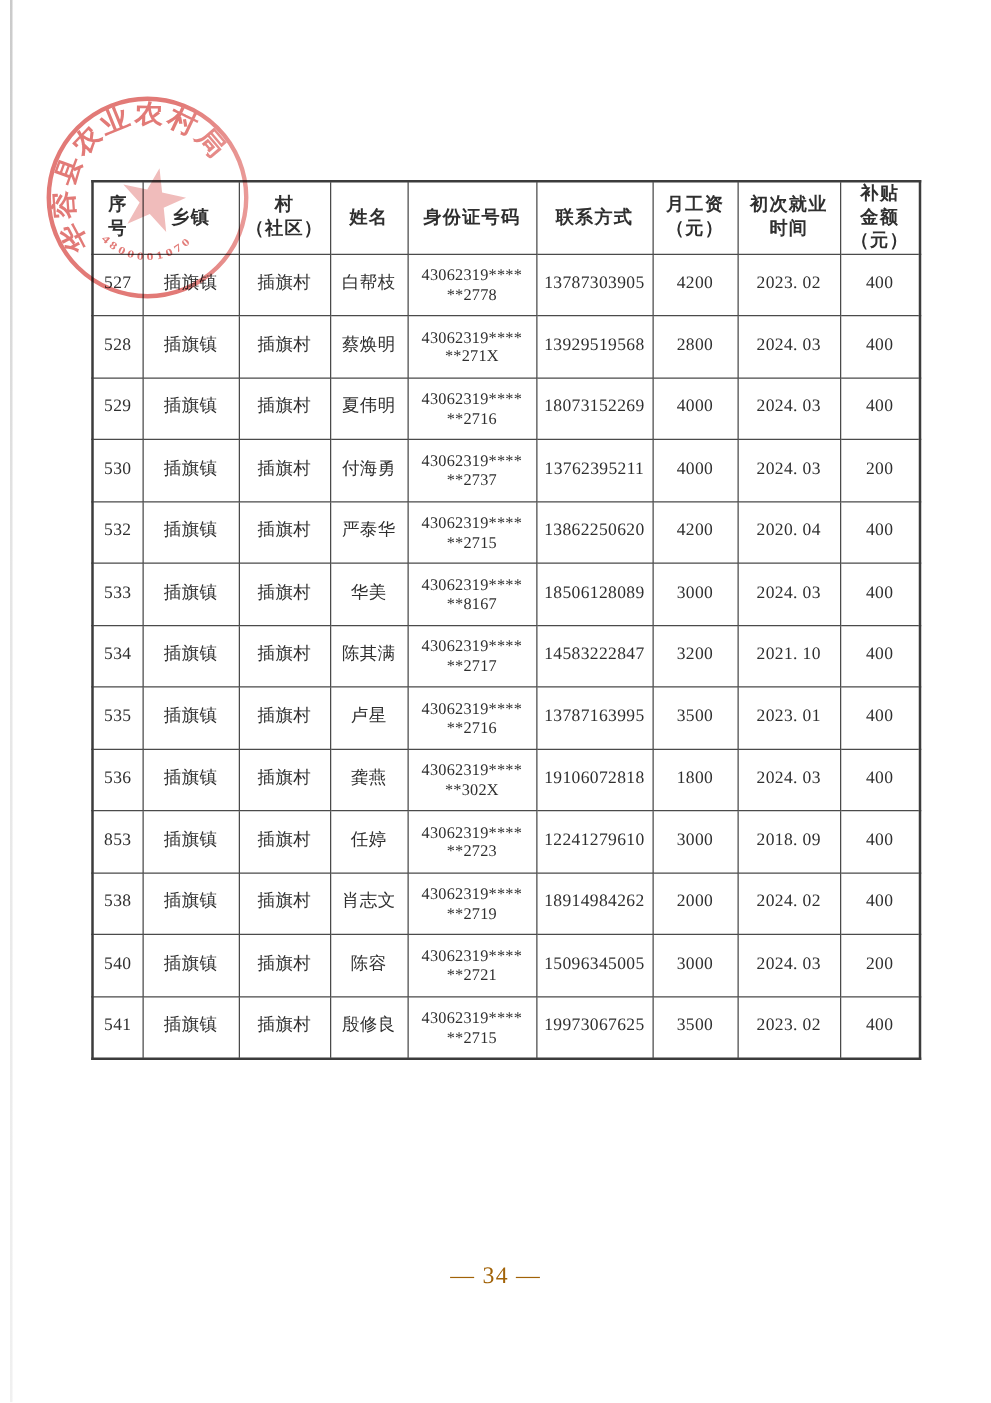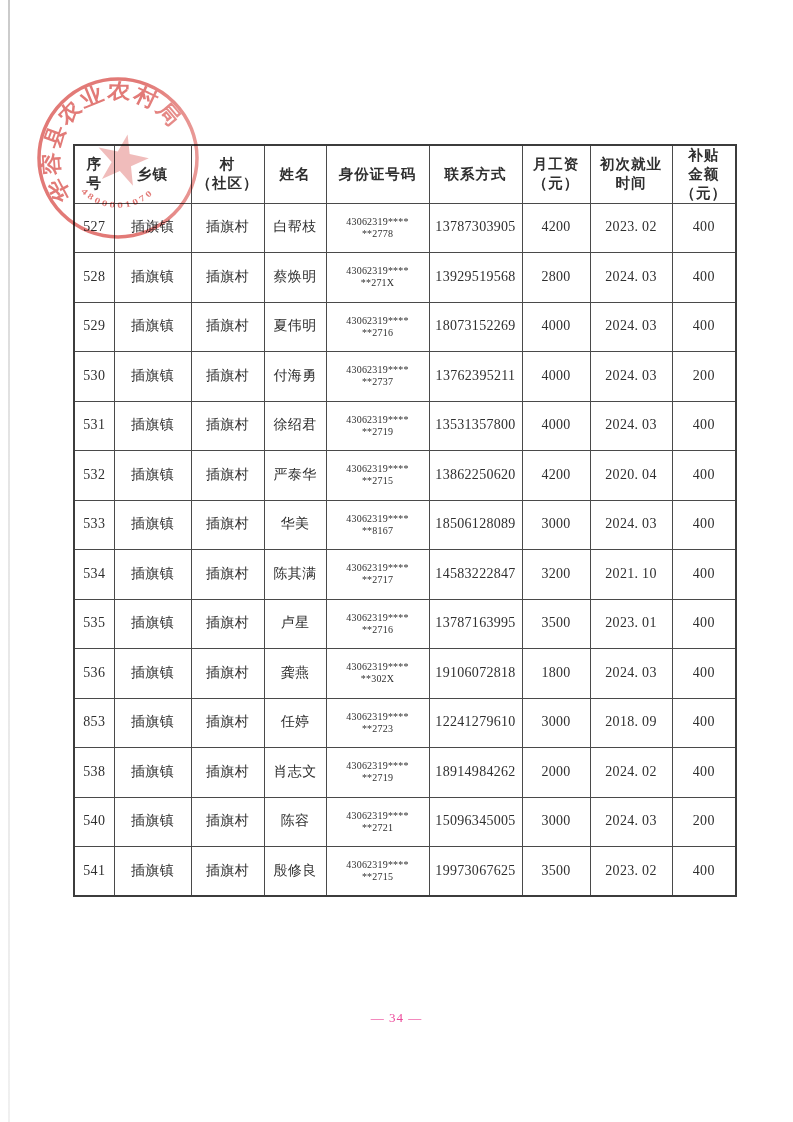--- a/index.html
+++ b/index.html
@@ -42,32 +42,32 @@
     line-height: 1.3;
     letter-spacing: 1px;
   }
   table.roster tbody tr { height: 49.5px; }
   table.roster td {
     font-size: 14px;
     line-height: 1.35;
     letter-spacing: .3px;
   }
   table.roster td.id-cell {
-    font-size: 10px;
+    font-size: 13px;
     line-height: 1.2;
     letter-spacing: .2px;
   }
   .page-number {
     position: absolute;
     left: 0; top: 1010px;
     width: 100%;
     text-align: center;
-    font-size: 13px;
+    font-size: 19px;
     letter-spacing: 1px;
-    color: #ec4899;
+    color: #a16207;
   }
   svg.seal {
     position: absolute;
     left: 0; top: 0;
     width: 260px; height: 270px;
     opacity: .78;
     mix-blend-mode: multiply;
     pointer-events: none;
   }
   svg.seal text {
@@ -156,32 +156,20 @@
           <td>插旗村</td>
           <td>付海勇</td>
           <td class="id-cell">43062319****
 **2737</td>
           <td>13762395211</td>
           <td>4000</td>
           <td>2024. 03</td>
           <td>200</td>
         </tr>
         <tr>
-          <td>531</td>
-          <td>插旗镇</td>
-          <td>插旗村</td>
-          <td>徐绍君</td>
-          <td class="id-cell">43062319****
-**2719</td>
-          <td>13531357800</td>
-          <td>4000</td>
-          <td>2024. 03</td>
-          <td>400</td>
-        </tr>
-        <tr>
           <td>532</td>
           <td>插旗镇</td>
           <td>插旗村</td>
           <td>严泰华</td>
           <td class="id-cell">43062319****
 **2715</td>
           <td>13862250620</td>
           <td>4200</td>
           <td>2020. 04</td>
           <td>400</td>

